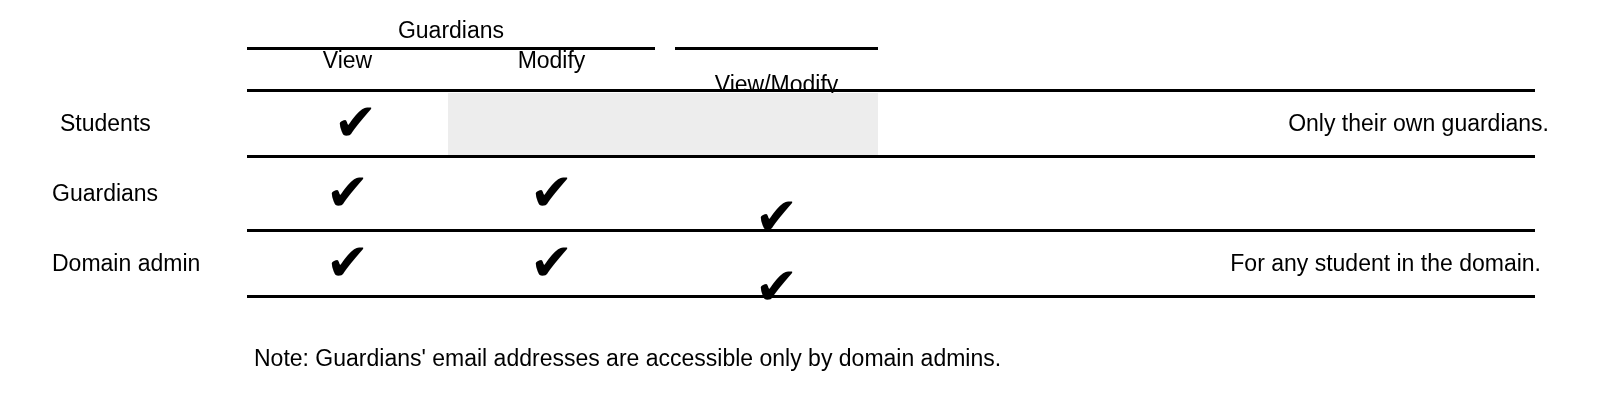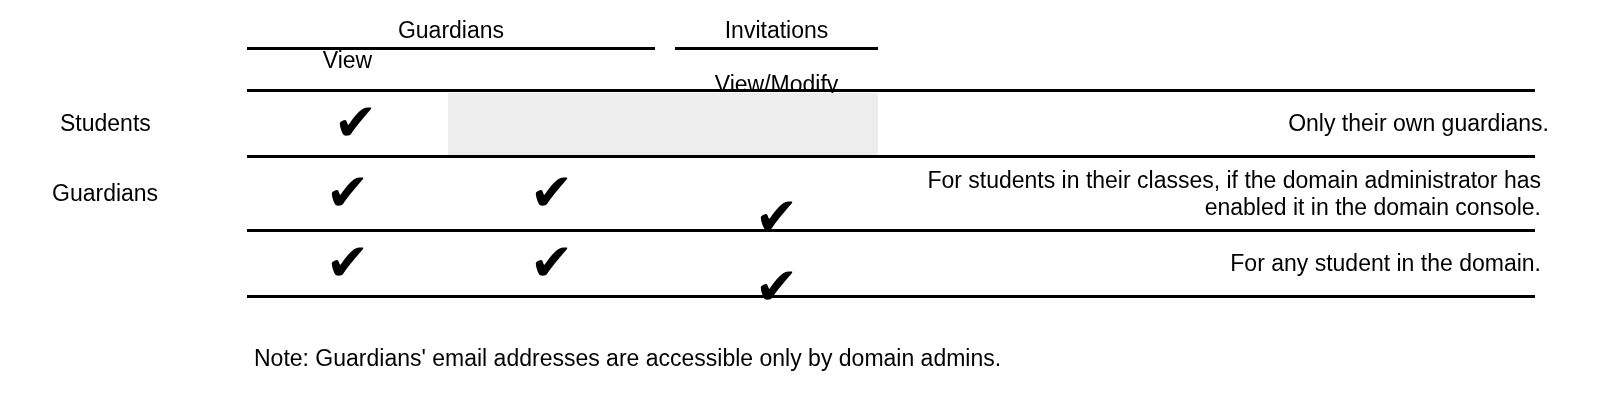--- a/index.html
+++ b/index.html
@@ -90,26 +90,26 @@
     line-height: 27px;
     white-space: nowrap;
   }
 </style>
 </head>
 <body>
 
 <div class="canvas">
 
   <div class="hdr group-hdr span-guardians">Guardians</div>
-  <div class="hdr group-hdr span-invitations">Invitations</div>
 
   <div class="rule rule-guardians"></div>
   <div class="rule rule-invitations"></div>
 
   <div class="hdr sub-hdr col-view">View</div>
+  <div class="hdr sub-hdr col-modify">Modify</div>
   <div class="hdr sub-hdr col-inv">View/Modify</div>
 
   <div class="rule rule-full" style="top:89px"></div>
   <div class="rule rule-full" style="top:155px"></div>
   <div class="rule rule-full" style="top:229px"></div>
   <div class="rule rule-full" style="top:295px"></div>
 
   <div class="shaded-cell"></div>
 
   <div class="row-label row1">Students</div>
@@ -121,22 +121,22 @@
   <div class="row-label row2">Guardians</div>
   <div class="check-cell row2 col-view">
     <span class="check-glyph">✔</span>
   </div>
   <div class="check-cell row2 col-modify">
     <span class="check-glyph">✔</span>
   </div>
   <div class="check-cell row2 col-inv">
     <span class="check-glyph">✔</span>
   </div>
-  <div class="note-cell row2">For students in their classes, if the domain administrator has enabled it in the domain console.</div>
 
+  <div class="row-label row3">Domain admin</div>
   <div class="check-cell row3 col-view">
     <span class="check-glyph">✔</span>
   </div>
   <div class="check-cell row3 col-modify">
     <span class="check-glyph">✔</span>
   </div>
   <div class="check-cell row3 col-inv">
     <span class="check-glyph">✔</span>
   </div>
   <div class="note-cell row3">For any student in the domain.</div>

